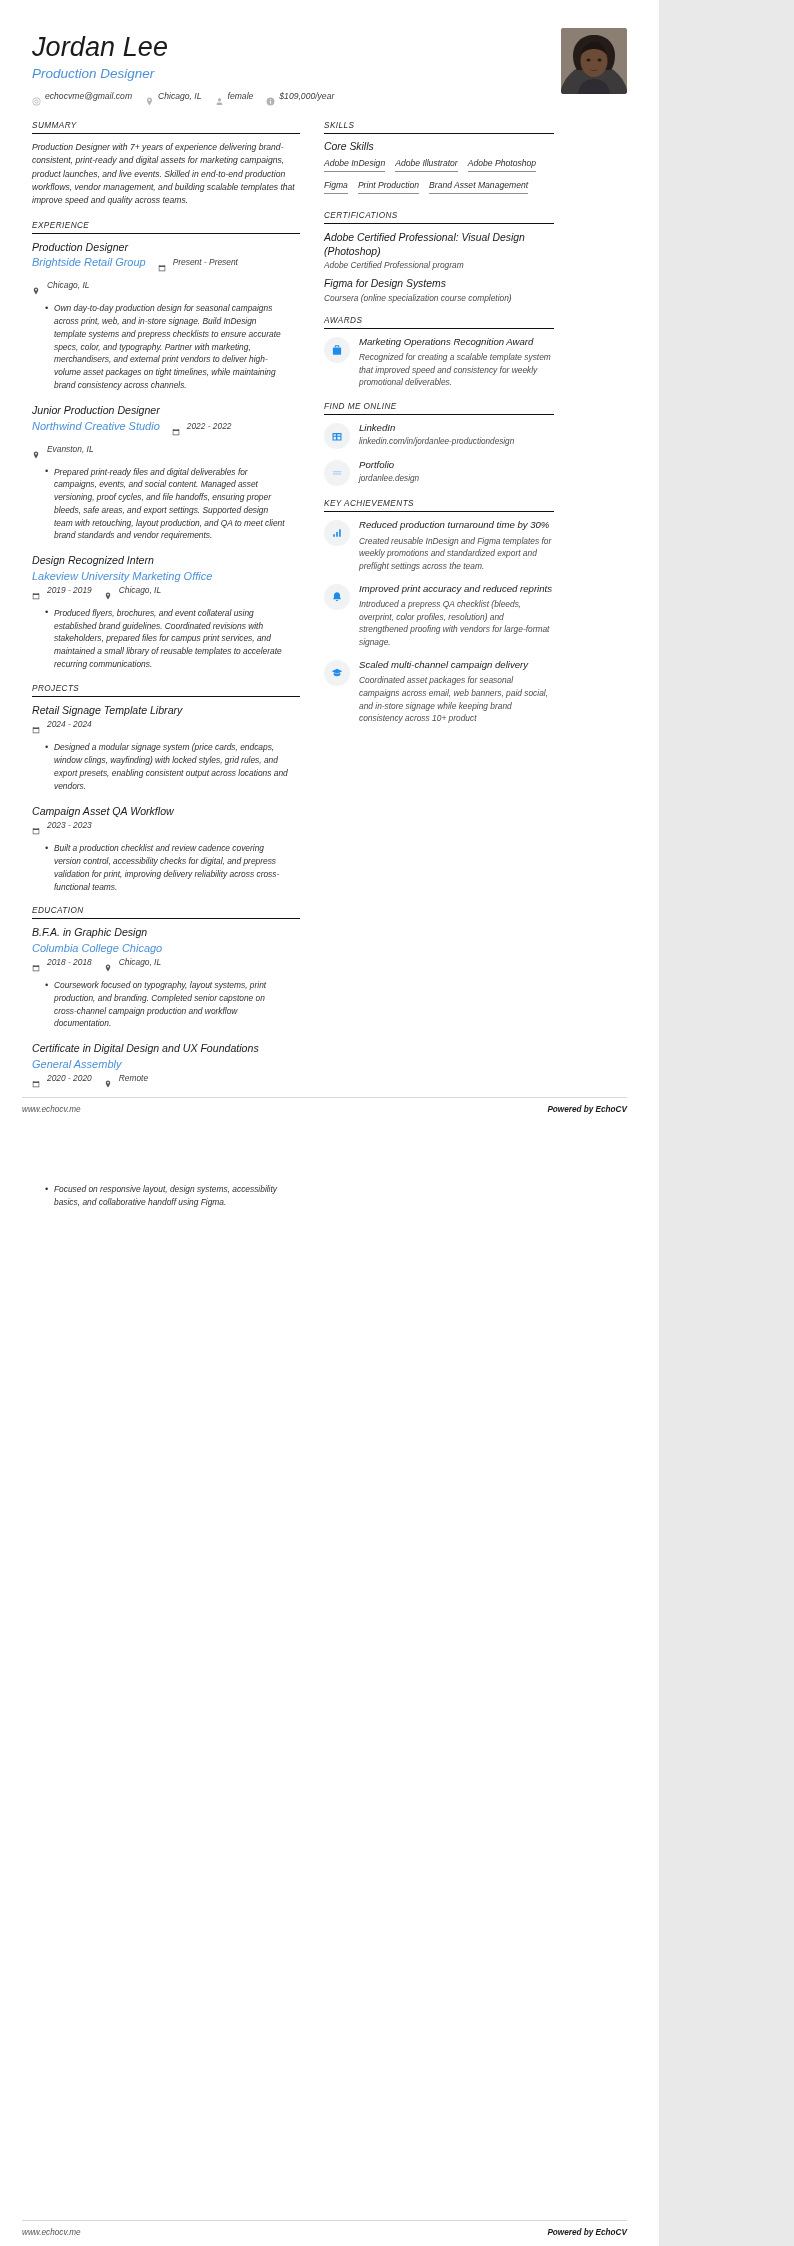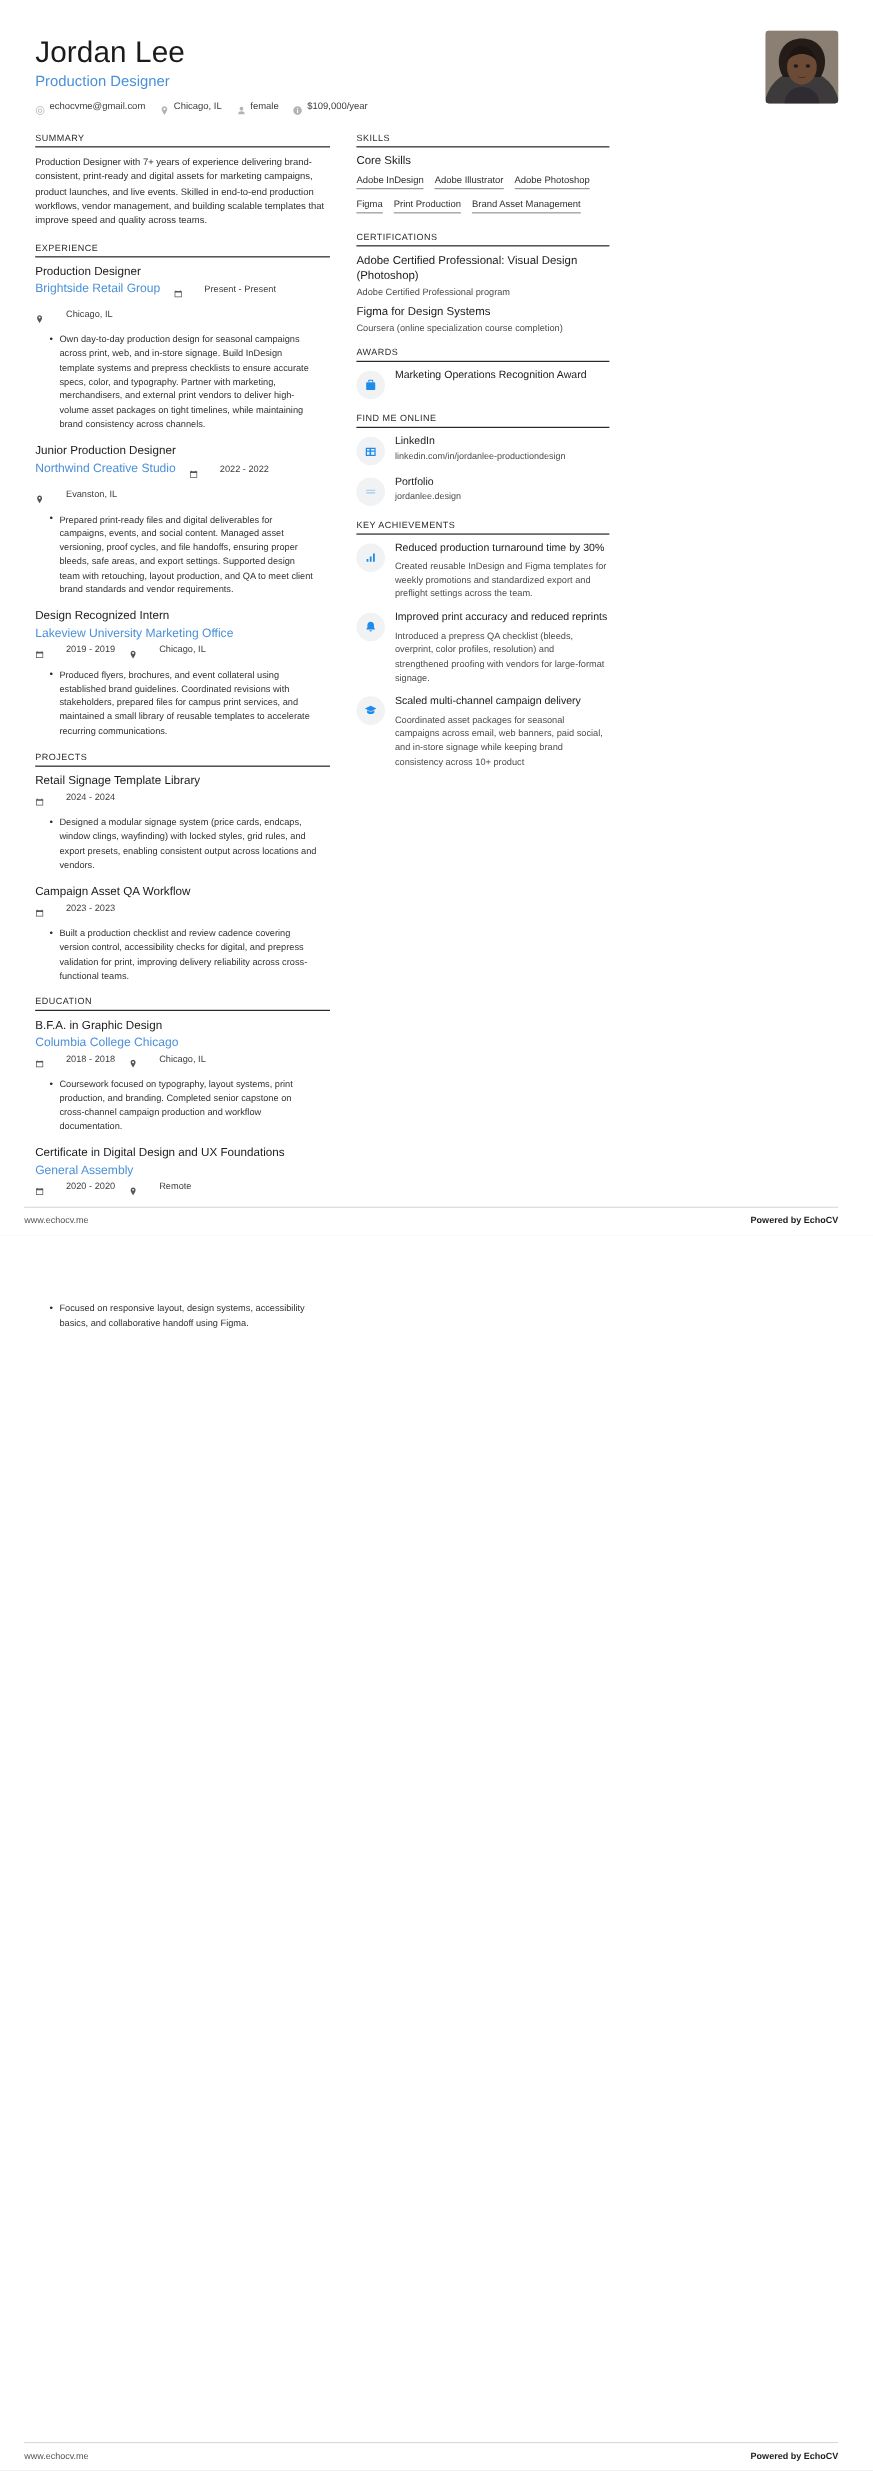--- a/index.html
+++ b/index.html
@@ -4,24 +4,25 @@
 <style>
   * { box-sizing: border-box; margin: 0; padding: 0; }
   html, body {
     width: 794px;
     background: #e9e9e9;
     font-family: "Liberation Sans", sans-serif;
     -webkit-font-smoothing: antialiased;
   }
   .page {
     position: relative;
-    width: 794px;
+    width: 659px;
     min-height: 1123px;
     background: #ffffff;
     padding: 28px 32px 0 32px;
+    font-style: italic;
   }
   .page + .page { margin-top: 0; }
 
   
   .header { display: flex; justify-content: space-between; align-items: flex-start; }
   .hdr-left { padding-top: 4px; }
   .name {
     font-size: 27px;
     font-weight: 400;
     color: #1b1b1b;
@@ -80,21 +81,21 @@
   .entry { margin-bottom: 9px; }
   .entry-title {
     font-size: 10.6px;
     color: #1b1b1b;
     font-weight: 400;
     line-height: 1.3;
     margin-bottom: 2px;
   }
   .entry-meta { display: flex; align-items: center; gap: 12px; flex-wrap: wrap; margin-bottom: 3px; }
   .org { font-size: 11px; color: #4a90d9; }
-  .meta-bit { display: flex; align-items: center; gap: 20px; }
+  .meta-bit { display: flex; align-items: center; gap: 7px; }
   .meta-txt { font-size: 8.4px; color: #3d3d3d; }
   .mi { width: 8px; height: 8px; display: inline-block; flex: none; fill: #555; }
 
   ul.bullets { list-style: none; margin: 12px; padding: 0; }
   ul.bullets li {
     position: relative;
     padding-left: 10px;
     font-size: 8.4px;
     line-height: 1.52;
     color: #2f2f2f;
@@ -420,20 +421,21 @@
         <div class="sec-title">AWARDS</div>
         <div class="sec-rule"></div>
         <div class="ic-entry">
           <span class="ic-badge">
             <svg viewBox="0 0 16 16">
                 <path d="M6 1.5h4c.6 0 1 .5 1 1V4h-1.5V3h-3v1H5V2.5c0-.5.4-1 1-1zM3.5 4.8h9c.6 0 1 .5 1 1v7.4c0 .6-.4 1-1 1h-9c-.6 0-1-.4-1-1V5.8c0-.5.4-1 1-1z"></path>
               </svg>
           </span>
           <div class="ic-body">
             <div class="ic-title">Marketing Operations Recognition Award</div>
+            <div class="ic-desc">Recognized for creating a scalable template system that improved speed and consistency for weekly promotional deliverables.</div>
           </div>
         </div>
       </div>
 
       <div class="section">
         <div class="sec-title">FIND ME ONLINE</div>
         <div class="sec-rule"></div>
 
         <div class="ic-entry">
           <span class="ic-badge">

